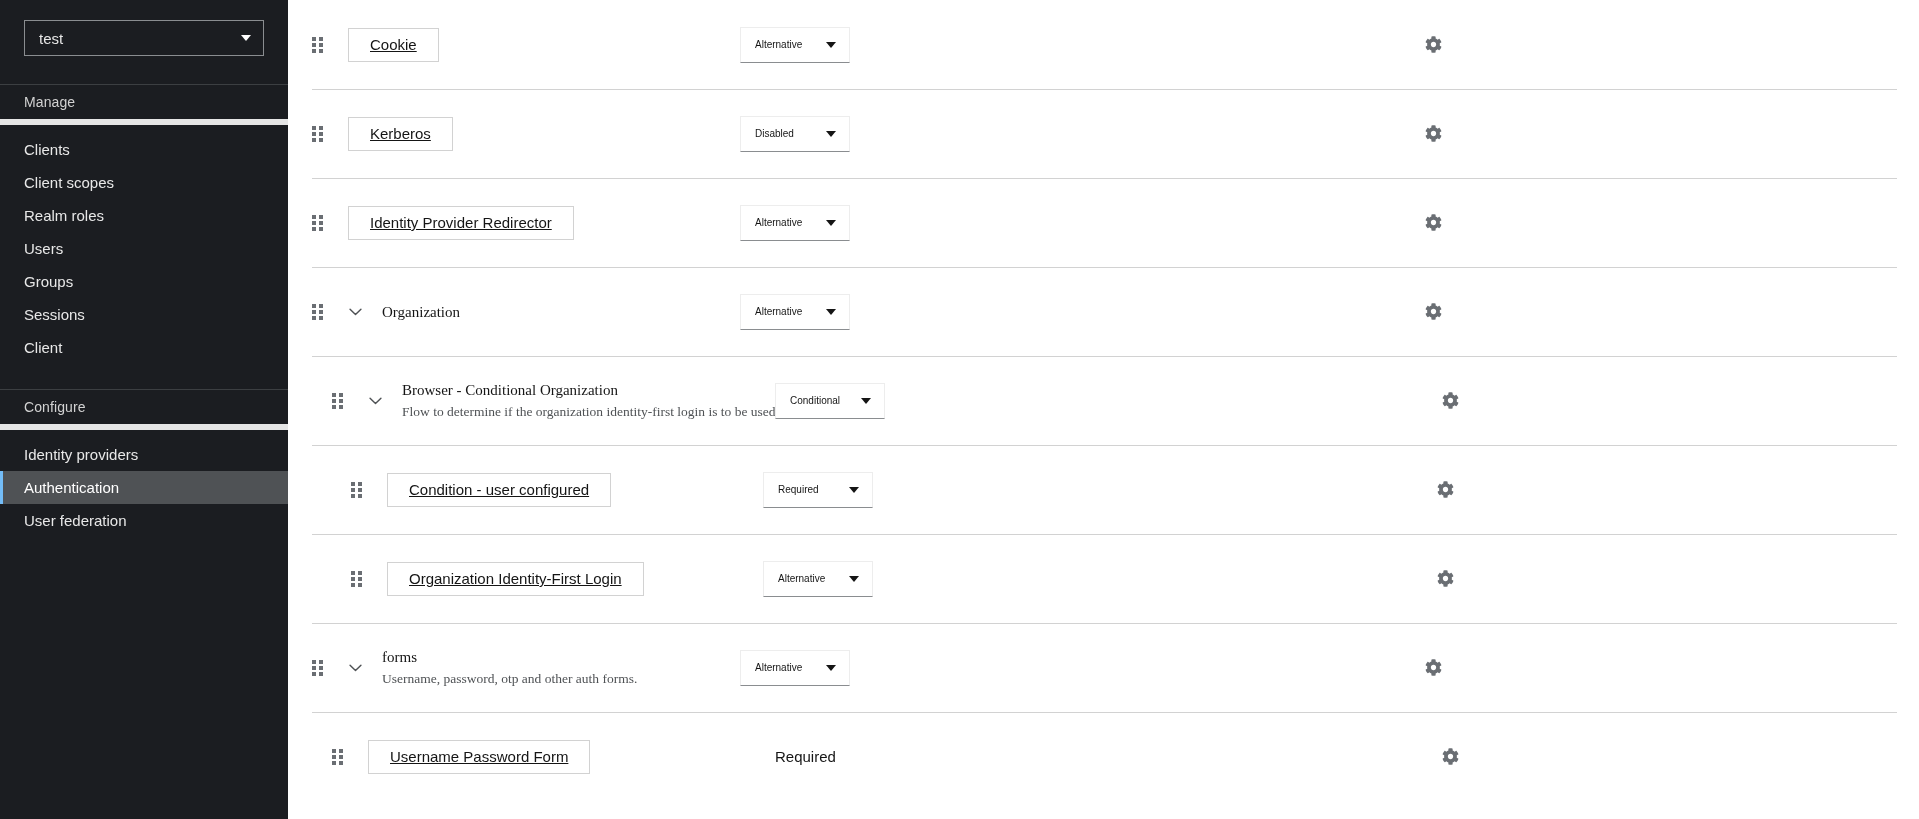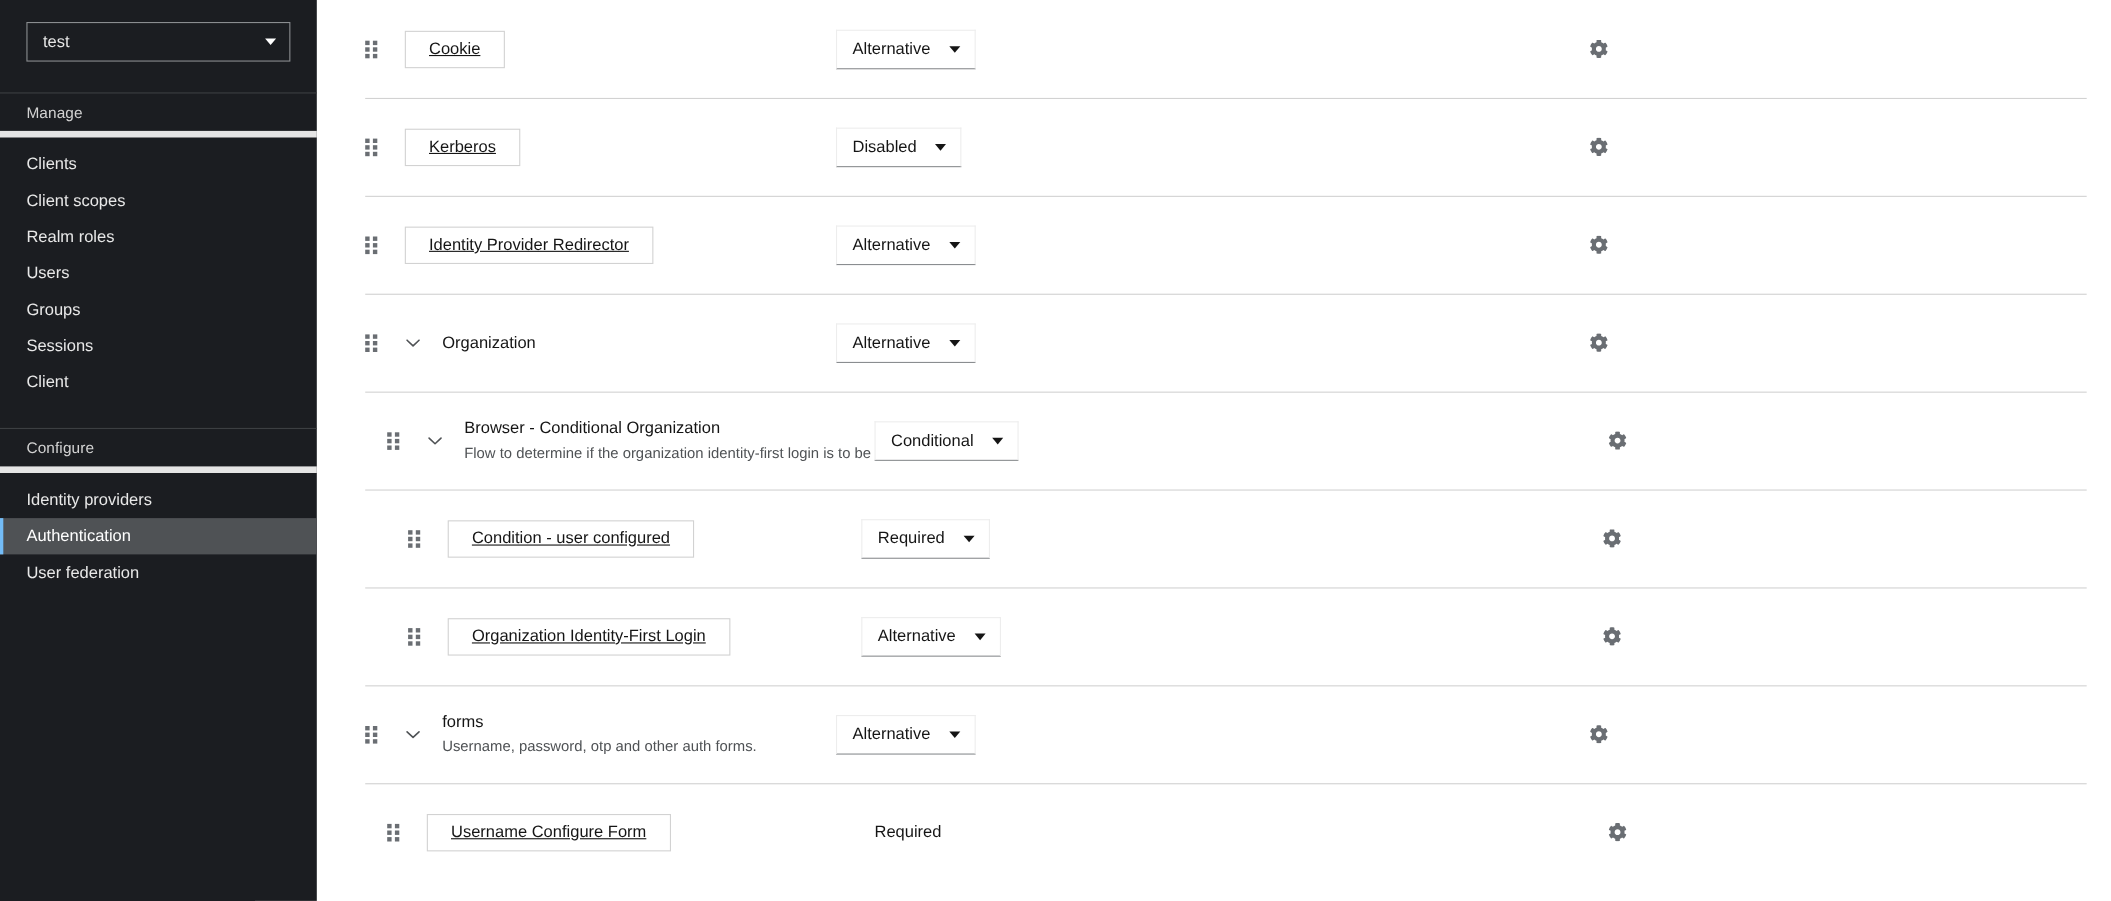--- a/index.html
+++ b/index.html
@@ -10,21 +10,20 @@
     height: 819px;
     overflow: hidden;
     background: #ffffff;
     font-family: "Liberation Sans", "DejaVu Sans", sans-serif;
   }
 
   #app {
     display: flex;
     width: 1919px;
     height: 583px;
-    gap: 20px;
   }
 
   
   .sidebar {
     width: 288px;
     min-width: 288px;
     height: 819px;
     background: #1b1d21;
     display: flex;
     flex-direction: column;
@@ -151,20 +150,21 @@
     display: flex;
     align-items: center;
     flex: 0 0 auto;
   }
 
   .title-block {
     display: flex;
     flex-direction: column;
     justify-content: center;
     margin-left: 16px;
+    font-family: Liberation Serif, serif;
   }
   .title-text {
     font-size: 15px;
     color: #151515;
     line-height: 20px;
   }
   .desc-text {
     font-size: 13.5px;
     color: #4f5255;
     line-height: 20px;
@@ -195,21 +195,21 @@
   .req-select {
     display: inline-flex;
     align-items: center;
     justify-content: space-between;
     height: 36px;
     min-width: 110px;
     padding: 0 13px 0 14px;
     background: #ffffff;
     border: 1px solid #ededed;
     border-bottom: 1px solid #8a8d90;
-    font-size: 15px;
+    font-size: 10px;
     color: #151515;
     cursor: pointer;
     white-space: nowrap;
   }
   .req-select .req-label { margin-right: 17px; }
   .req-caret {
     width: 0; height: 0;
     border-left: 5px solid transparent;
     border-right: 5px solid transparent;
     border-top: 6px solid #151515;
@@ -508,21 +508,21 @@
         <div class="flow-row">
           <div class="drag-handle" style="margin-left: 20px;">
             <i></i>
             <i></i>
             <i></i>
             <i></i>
             <i></i>
             <i></i>
           </div>
           <div class="name-col">
-            <span class="chip">Username Configure Form</span>
+            <span class="chip">Username Password Form</span>
           </div>
           <div class="req-col" style="left: 487px;">
             <span class="req-static">Required</span>
           </div>
           <div class="gear-col" style="left: 1145px;">
             <svg width="17" height="17" viewBox="0 0 512 512" aria-hidden="true">
               <path fill="#6a6e73" d="M487.4 315.7l-42.6-24.6c4.3-23.2 4.3-47 0-70.2l42.6-24.6c4.9-2.8 7.1-8.6 5.5-14-11.1-35.6-30-67.8-54.7-94.6-3.8-4.1-10-5.1-14.8-2.3L380.8 110c-17.9-15.4-38.5-27.3-60.8-35.1V25.8c0-5.6-3.9-10.5-9.4-11.7-36.7-8.2-74.3-7.8-109.2 0-5.5 1.2-9.4 6.1-9.4 11.7V75c-22.2 7.9-42.8 19.8-60.8 35.1L88.7 85.5c-4.9-2.8-11-1.9-14.8 2.3-24.7 26.7-43.6 59-54.7 94.6-1.7 5.4.6 11.2 5.5 14L67.3 221c-4.3 23.2-4.3 47 0 70.2l-42.6 24.6c-4.9 2.8-7.1 8.6-5.5 14 11.1 35.6 30 67.8 54.7 94.6 3.8 4.1 10 5.1 14.8 2.3l42.6-24.6c17.9 15.4 38.5 27.3 60.8 35.1v49.2c0 5.6 3.9 10.5 9.4 11.7 36.7 8.2 74.3 7.8 109.2 0 5.5-1.2 9.4-6.1 9.4-11.7v-49.2c22.2-7.9 42.8-19.8 60.8-35.1l42.6 24.6c4.9 2.8 11 1.9 14.8-2.3 24.7-26.7 43.6-59 54.7-94.6 1.5-5.5-.7-11.3-5.6-14.1zM256 336c-44.1 0-80-35.9-80-80s35.9-80 80-80 80 35.9 80 80-35.9 80-80 80z"></path>
             </svg>
           </div>
         </div>

